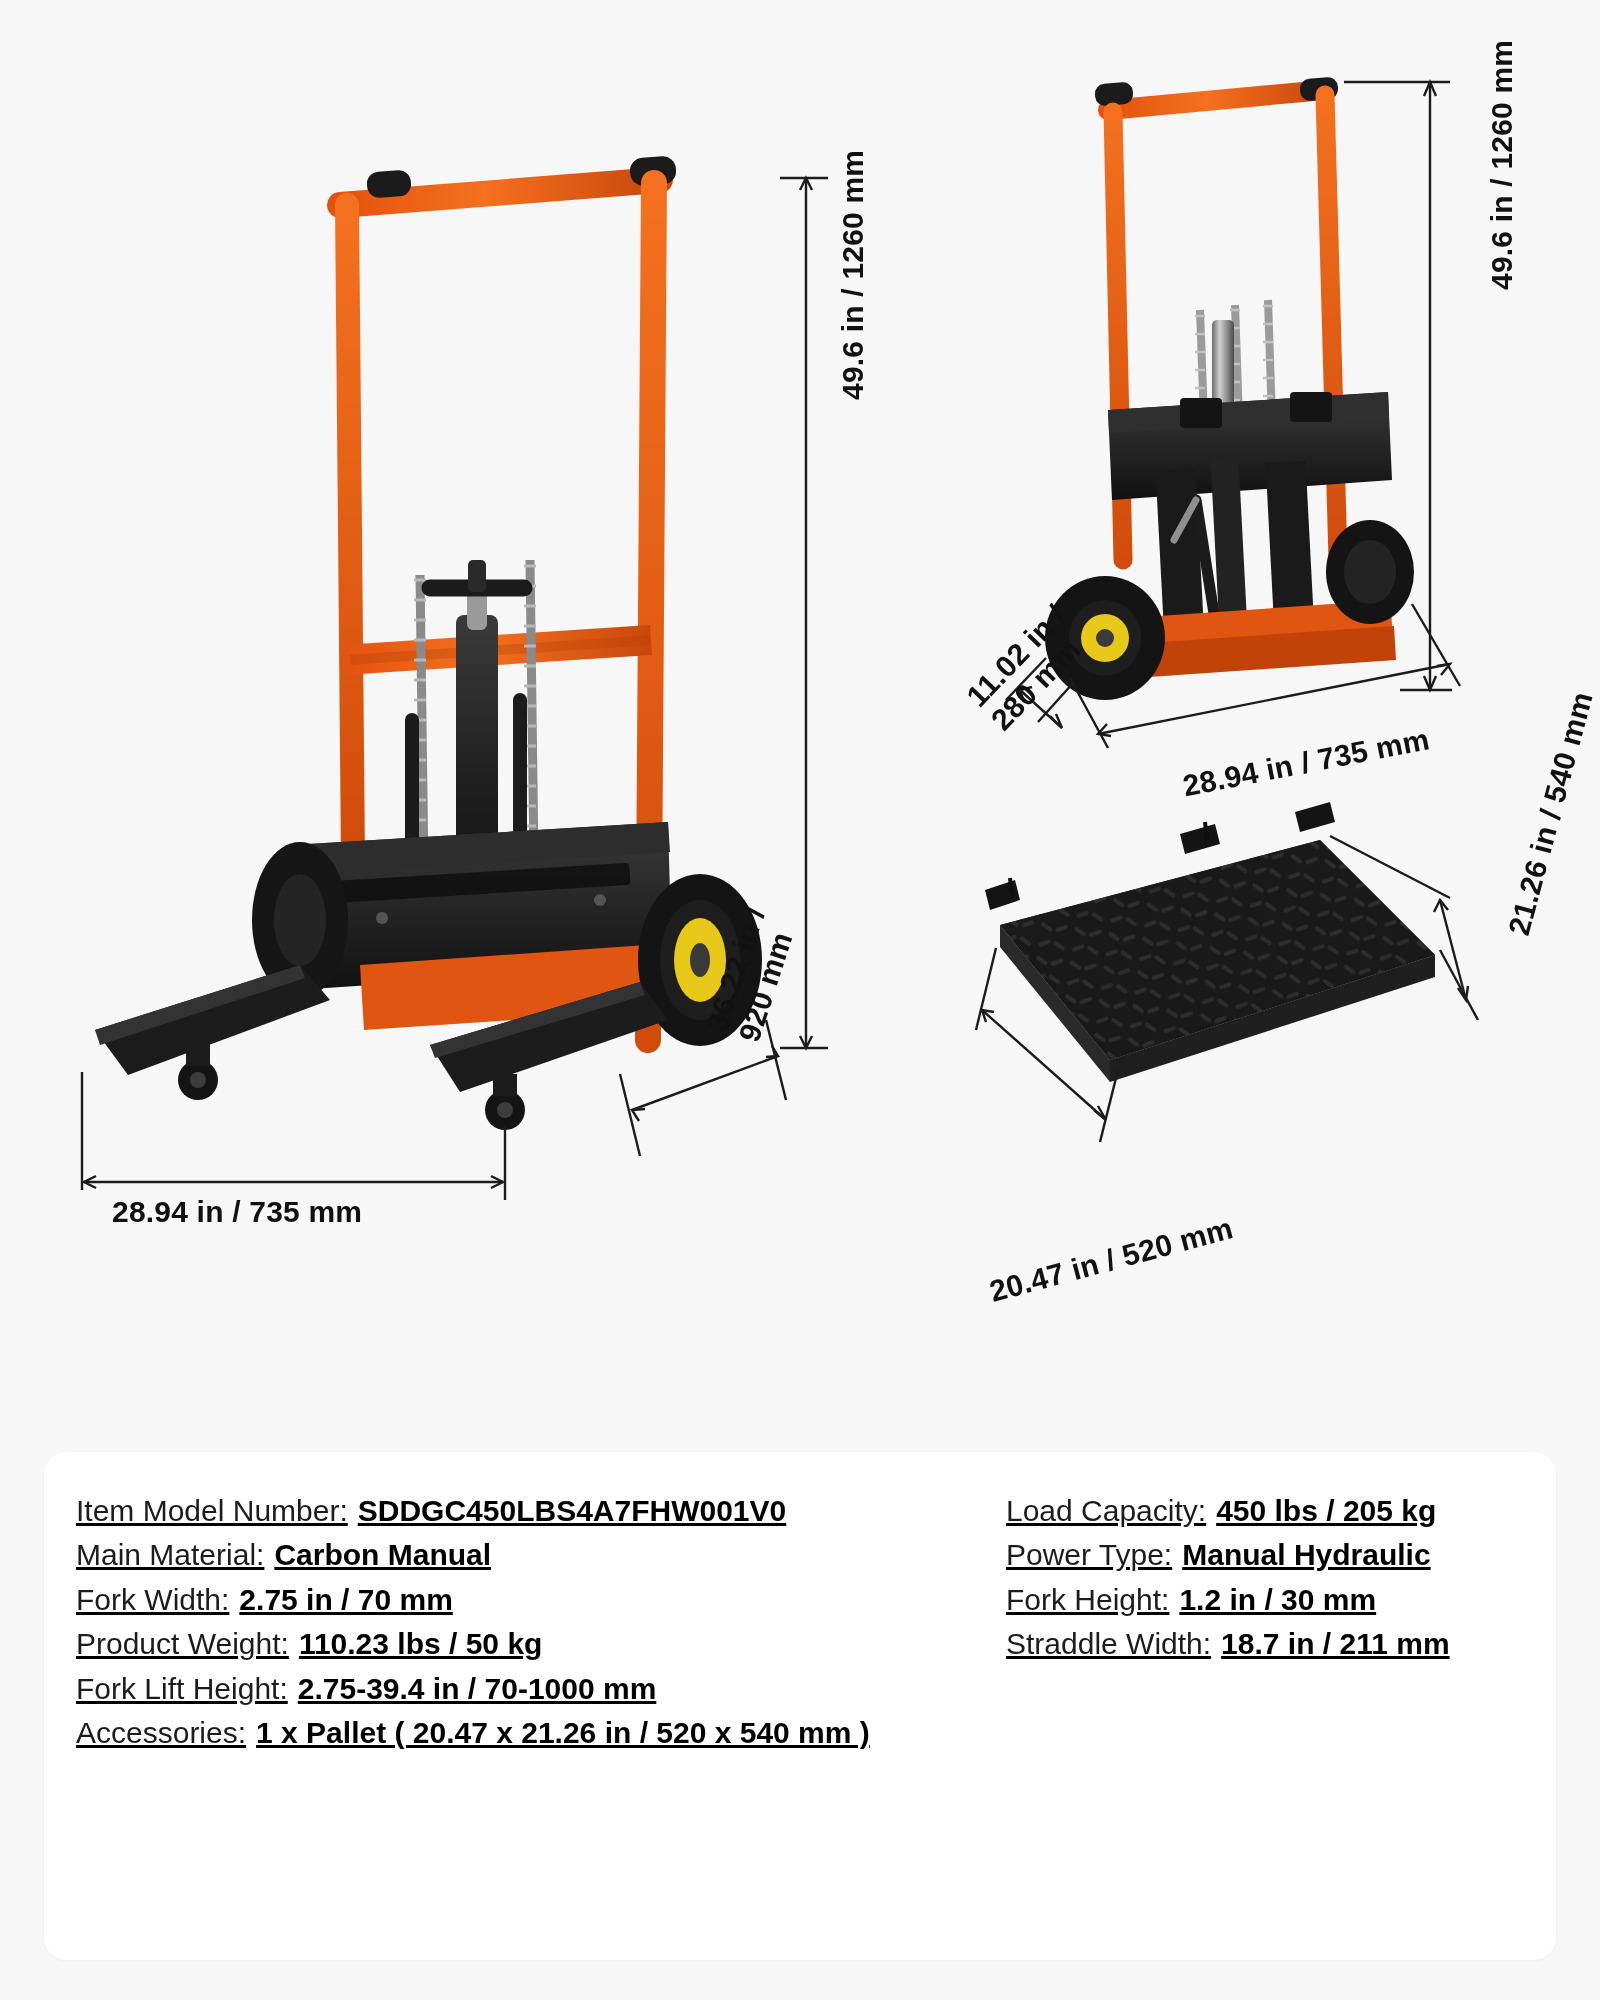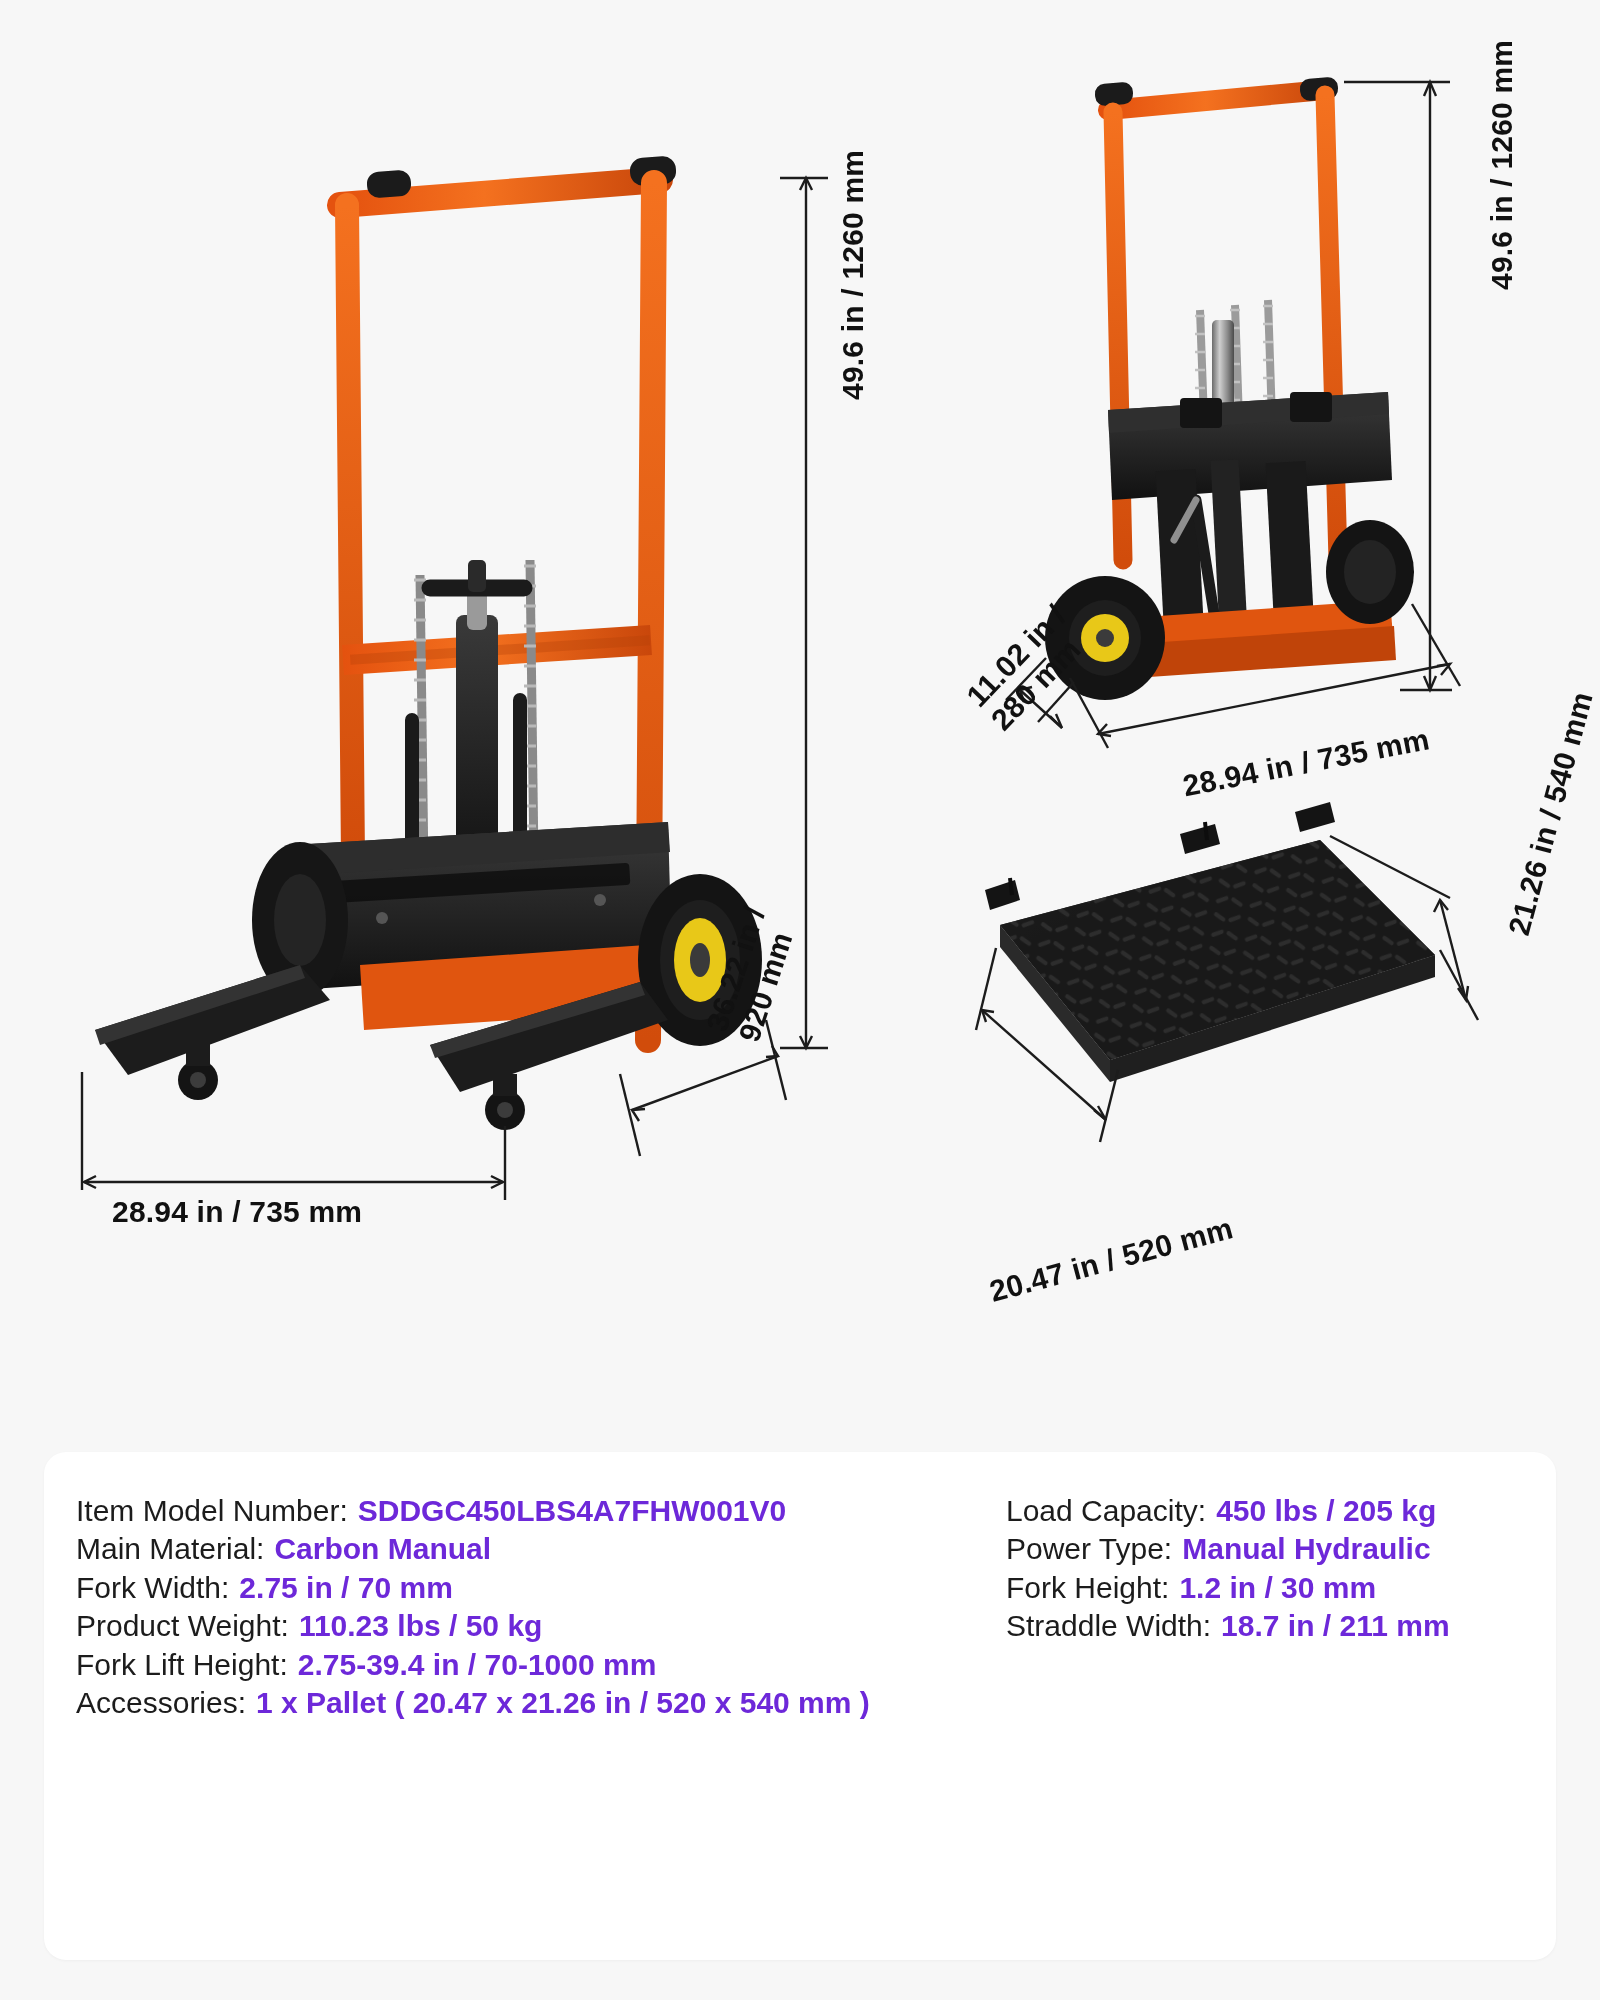--- a/index.html
+++ b/index.html
@@ -62,38 +62,39 @@
     position: absolute;
     left: 32px;
     top: 40px;
     width: 1448px;
     display: flex;
     gap: 0px;
   }
   .spec-col {
     display: flex;
     flex-direction: column;
-    gap: 0;
+    gap: 6px;
+    text-decoration: underline;
   }
   .spec-col.left { width: 930px; }
   .spec-col.right { width: 518px; }
   .spec-row {
     display: flex;
     align-items: baseline;
     white-space: nowrap;
     line-height: 1.28;
   }
   .spec-key {
     font-size: 30px;
     color: #1c1c1c;
     font-weight: 400;
   }
   .spec-val {
     font-size: 30px;
-    color: #6d28d9;
+    color: #000000;
     font-weight: 700;
     margin-left: 10px;
   }
 </style>
 </head>
 <body>
 
 <div class="stage">
 
   <div class="diagram">

